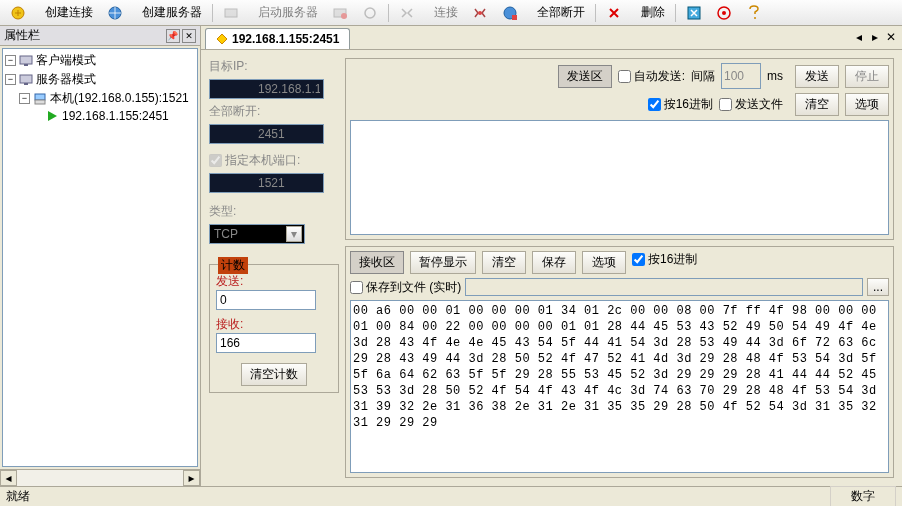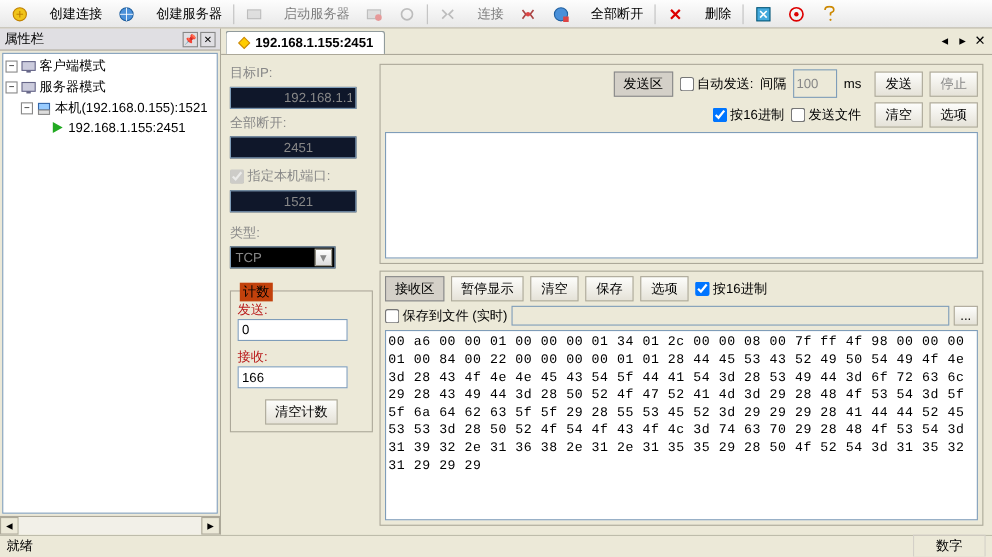--- a/index.html
+++ b/index.html
@@ -53,21 +53,21 @@
 .btn { border:1px solid #aca899; background:linear-gradient(#fdfdfb,#e5e2d8); padding:2px 8px; cursor:pointer; min-width:44px; text-align:center; }
 .btn:disabled, .btn.disabled { color:#888; }
 .btn.toggle { background:#d4d0c8; border:1px solid #888; }
 .chk { display:flex; align-items:center; gap:3px; }
 .chk input { width:13px; height:13px; }
 .interval-input { width:40px; height:18px; border:1px solid #7f9db9; background:#ece9d8; color:#888; padding:12px 2px; }
 
 .textarea-send { width:100%; height:115px; border:1px solid #7f9db9; background:#fff; resize:none; }
 
 .recv-area { border:1px solid #aca899; padding:4px; display:flex; flex-direction:column; gap:4px; flex:1; min-height:0; }
-.recv-controls { display:flex; align-items:center; gap:6px; flex-wrap:wrap; }
+.recv-controls { display:flex; align-items:flex-start; gap:6px; flex-wrap:wrap; }
 .savefile-row { display:flex; align-items:center; gap:4px; }
 .savefile-input { flex:1; height:18px; border:1px solid #7f9db9; background:#ece9d8; }
 .browse-btn { width:22px; height:18px; border:1px solid #aca899; background:linear-gradient(#fdfdfb,#e5e2d8); cursor:pointer; }
 
 .hex-output { flex:1; border:1px solid #7f9db9; background:#fff; font-family:"Courier New",monospace; font-size:12px; padding:2px; overflow:hidden; line-height:16px; word-break:break-all; letter-spacing:0.5px; }
 
 .statusbar { height:20px; border-top:1px solid #aca899; background:#ece9d8; display:flex; align-items:center; padding:0 6px; justify-content:space-between; }
 .statusbar .cell { border:1px solid #d4d0c8; padding:1px 20px; }
 
 .svg-globe { fill:#4a90d9; }

